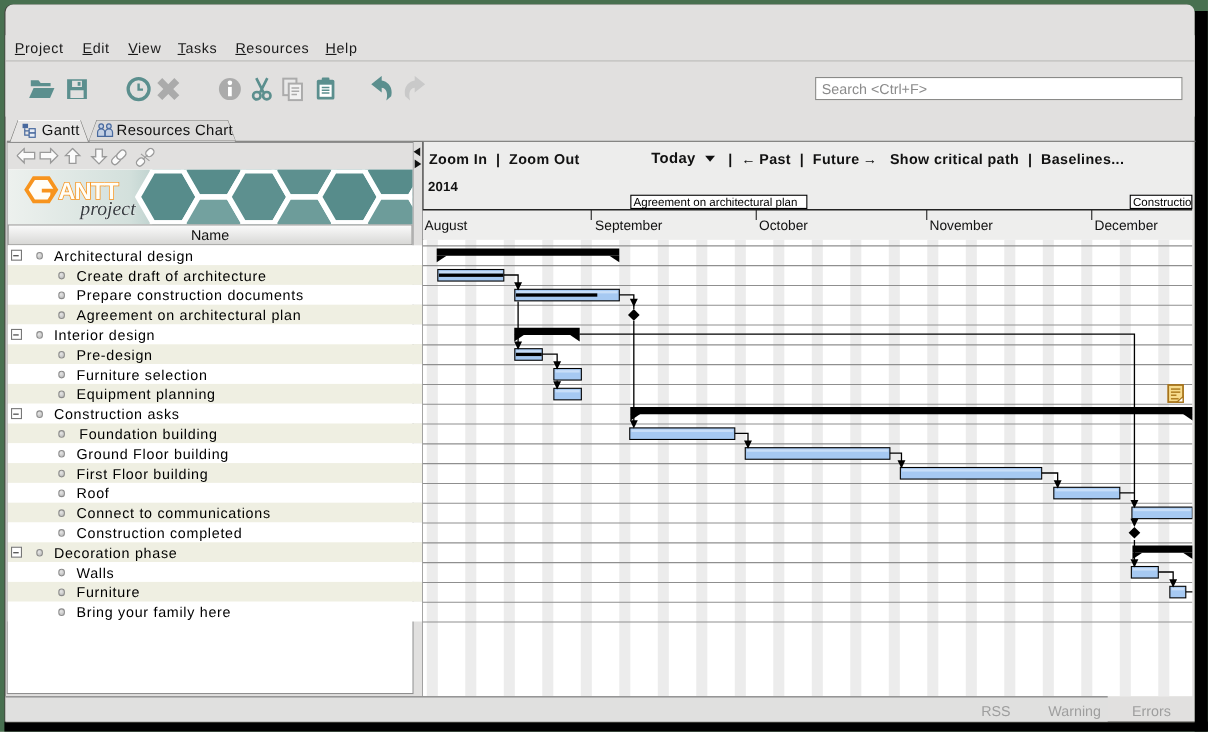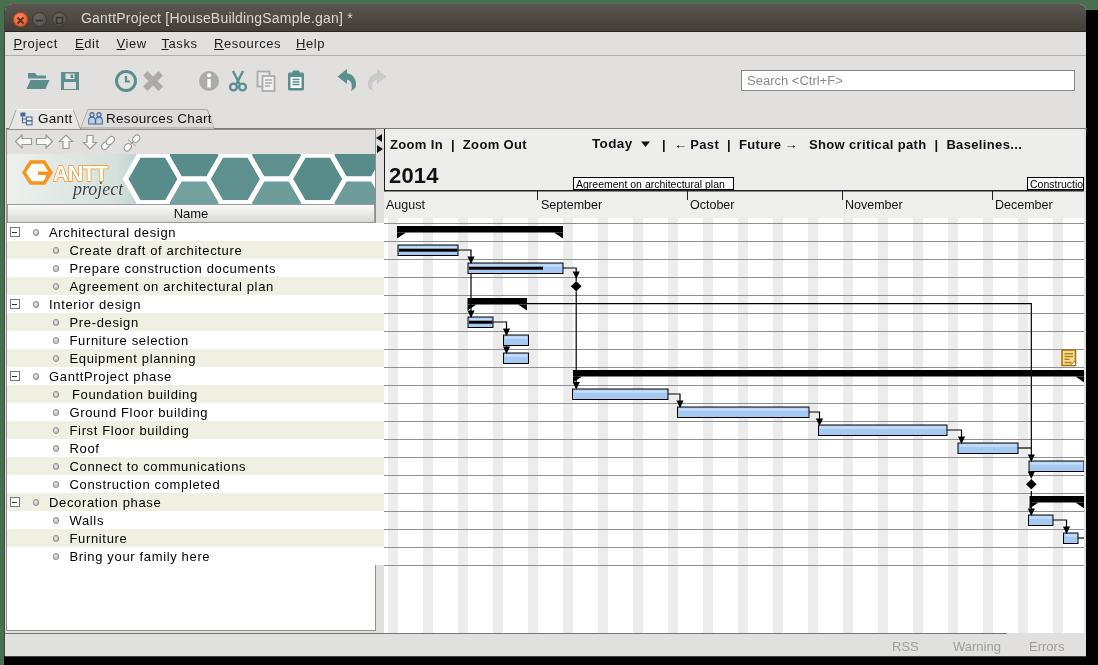--- a/index.html
+++ b/index.html
@@ -39,35 +39,20 @@
 #chead span { position:absolute; white-space:nowrap; letter-spacing:0.35px;font-weight:bold; }
 #statusbar { position:absolute; left:5px; top:633px; width:1002px; height:23px; background:#e0e0df;
   border-top:1.5px solid #777; font-size:13px; color:#9e9e9e; }
 #statusbar span { position:absolute; top:5px; }
 .tlabel { position:absolute; background:#fff; border:1px solid #000; font-size:10.5px;
   color:#000; height:13.5px; line-height:12px; padding:0 2px; white-space:nowrap; overflow:hidden; }
 </style></head><body>
 <div id="shr"></div>
 <div id="shb"></div>
 <div id="win">
-  <div id="title">
-    <div class="wbtn" style="left:8px;background:radial-gradient(circle at 40% 35%,#f58e63,#e05222);border:1px solid #c4431c;">
-      <svg width="13" height="13" viewBox="0 0 13 13">
-          <path d="M3.5,3.5 L9.5,9.5 M9.5,3.5 L3.5,9.5" stroke="#6e2713" stroke-width="1.8"></path>
-        </svg></div>
-    <div class="wbtn" style="left:26.5px;background:radial-gradient(circle at 40% 35%,#6b6660,#524e48);border:1px solid #3c3933;">
-      <svg width="13" height="13" viewBox="0 0 13 13">
-          <path d="M3,6.5 H10" stroke="#36332e" stroke-width="1.8"></path>
-        </svg></div>
-    <div class="wbtn" style="left:46.5px;background:radial-gradient(circle at 40% 35%,#6b6660,#524e48);border:1px solid #3c3933;">
-      <svg width="13" height="13" viewBox="0 0 13 13">
-          <rect x="3.5" y="3.5" width="6" height="6" fill="none" stroke="#36332e" stroke-width="1.6"></rect>
-        </svg></div>
-    <div class="t">GanttProject [HouseBuildingSample.gan] *</div>
-  </div>
   <div id="menubar">
     <span style="left:8.5px"><u>P</u>roject</span>
     <span style="left:70px"><u>E</u>dit</span>
     <span style="left:111.5px"><u>V</u>iew</span>
     <span style="left:156.5px"><u>T</u>asks</span>
     <span style="left:209px"><u>R</u>esources</span>
     <span style="left:291px"><u>H</u>elp</span>
   </div>
   <div id="toolbar">
       <svg class="tic" style="left:21px" width="24" height="24" viewBox="0 0 24 24">
@@ -233,21 +218,21 @@
 </div>
 <div class="trow" style="top:349px;background:#efefe2">
 <span class="bul" style="left:45.5px"></span>
 <span class="tname" style="left:62.5px">Equipment planning</span>
 </div>
 <div class="trow" style="top:367px;background:#ffffff">
 <span class="exp">
       <span class="minus"></span>
     </span>
 <span class="bul" style="left:25.5px"></span>
-<span class="tname" style="left:42px">GanttProject phase</span>
+<span class="tname" style="left:42px">Construction asks</span>
 </div>
 <div class="trow" style="top:385px;background:#efefe2">
 <span class="bul" style="left:45.5px"></span>
 <span class="tname" style="left:65px">Foundation building</span>
 </div>
 <div class="trow" style="top:403px;background:#ffffff">
 <span class="bul" style="left:45.5px"></span>
 <span class="tname" style="left:62.5px">Ground Floor building</span>
 </div>
 <div class="trow" style="top:421px;background:#efefe2">
@@ -286,21 +271,21 @@
 <span class="tname" style="left:62.5px">Bring your family here</span>
 </div>
 <div id="chartpanel"></div>
 <div id="chead">
   <span style="left:6px;top:8px">Zoom In&nbsp; | &nbsp;Zoom Out</span>
   <span style="left:208px;top:7px;font-weight:bold;font-size:13.5px">Today&nbsp; <svg width="10" height="8" viewBox="0 0 10 8">
         <path d="M0,1.5 h9 L4.5,7 Z" fill="#111"></path>
       </svg></span>
   <span style="left:278px;top:8px">|&nbsp; ← Past&nbsp; |&nbsp; Future →</span>
   <span style="left:425px;top:8px">Show critical path&nbsp; |&nbsp; Baselines...</span>
-  <span style="left:5px;top:34px;font-size:22px;letter-spacing:0.2px">2014</span>
+  <span style="left:5px;top:34px;font-size:12px;letter-spacing:0.2px">2014</span>
   <div class="tlabel" style="left:189px;top:47.5px;width:161px">Agreement on architectural plan</div>
   <div class="tlabel" style="left:643px;top:47.5px;width:57px">Construction comp</div>
 </div>
 <svg width="700" height="443" viewBox="384 190 700 443" style="position:absolute;left:384px;top:190px" font-family="Liberation Sans">
 <rect x="384" y="190" width="700" height="28" fill="#eeeeed"></rect>
 <rect x="384" y="218" width="700" height="415" fill="#ffffff"></rect>
 <rect x="388.0" y="218" width="10.0" height="415" fill="#ececec"></rect>
 <rect x="423.0" y="218" width="10.0" height="415" fill="#ececec"></rect>
 <rect x="458.0" y="218" width="10.0" height="415" fill="#ececec"></rect>
 <rect x="493.0" y="218" width="10.0" height="415" fill="#ececec"></rect>

